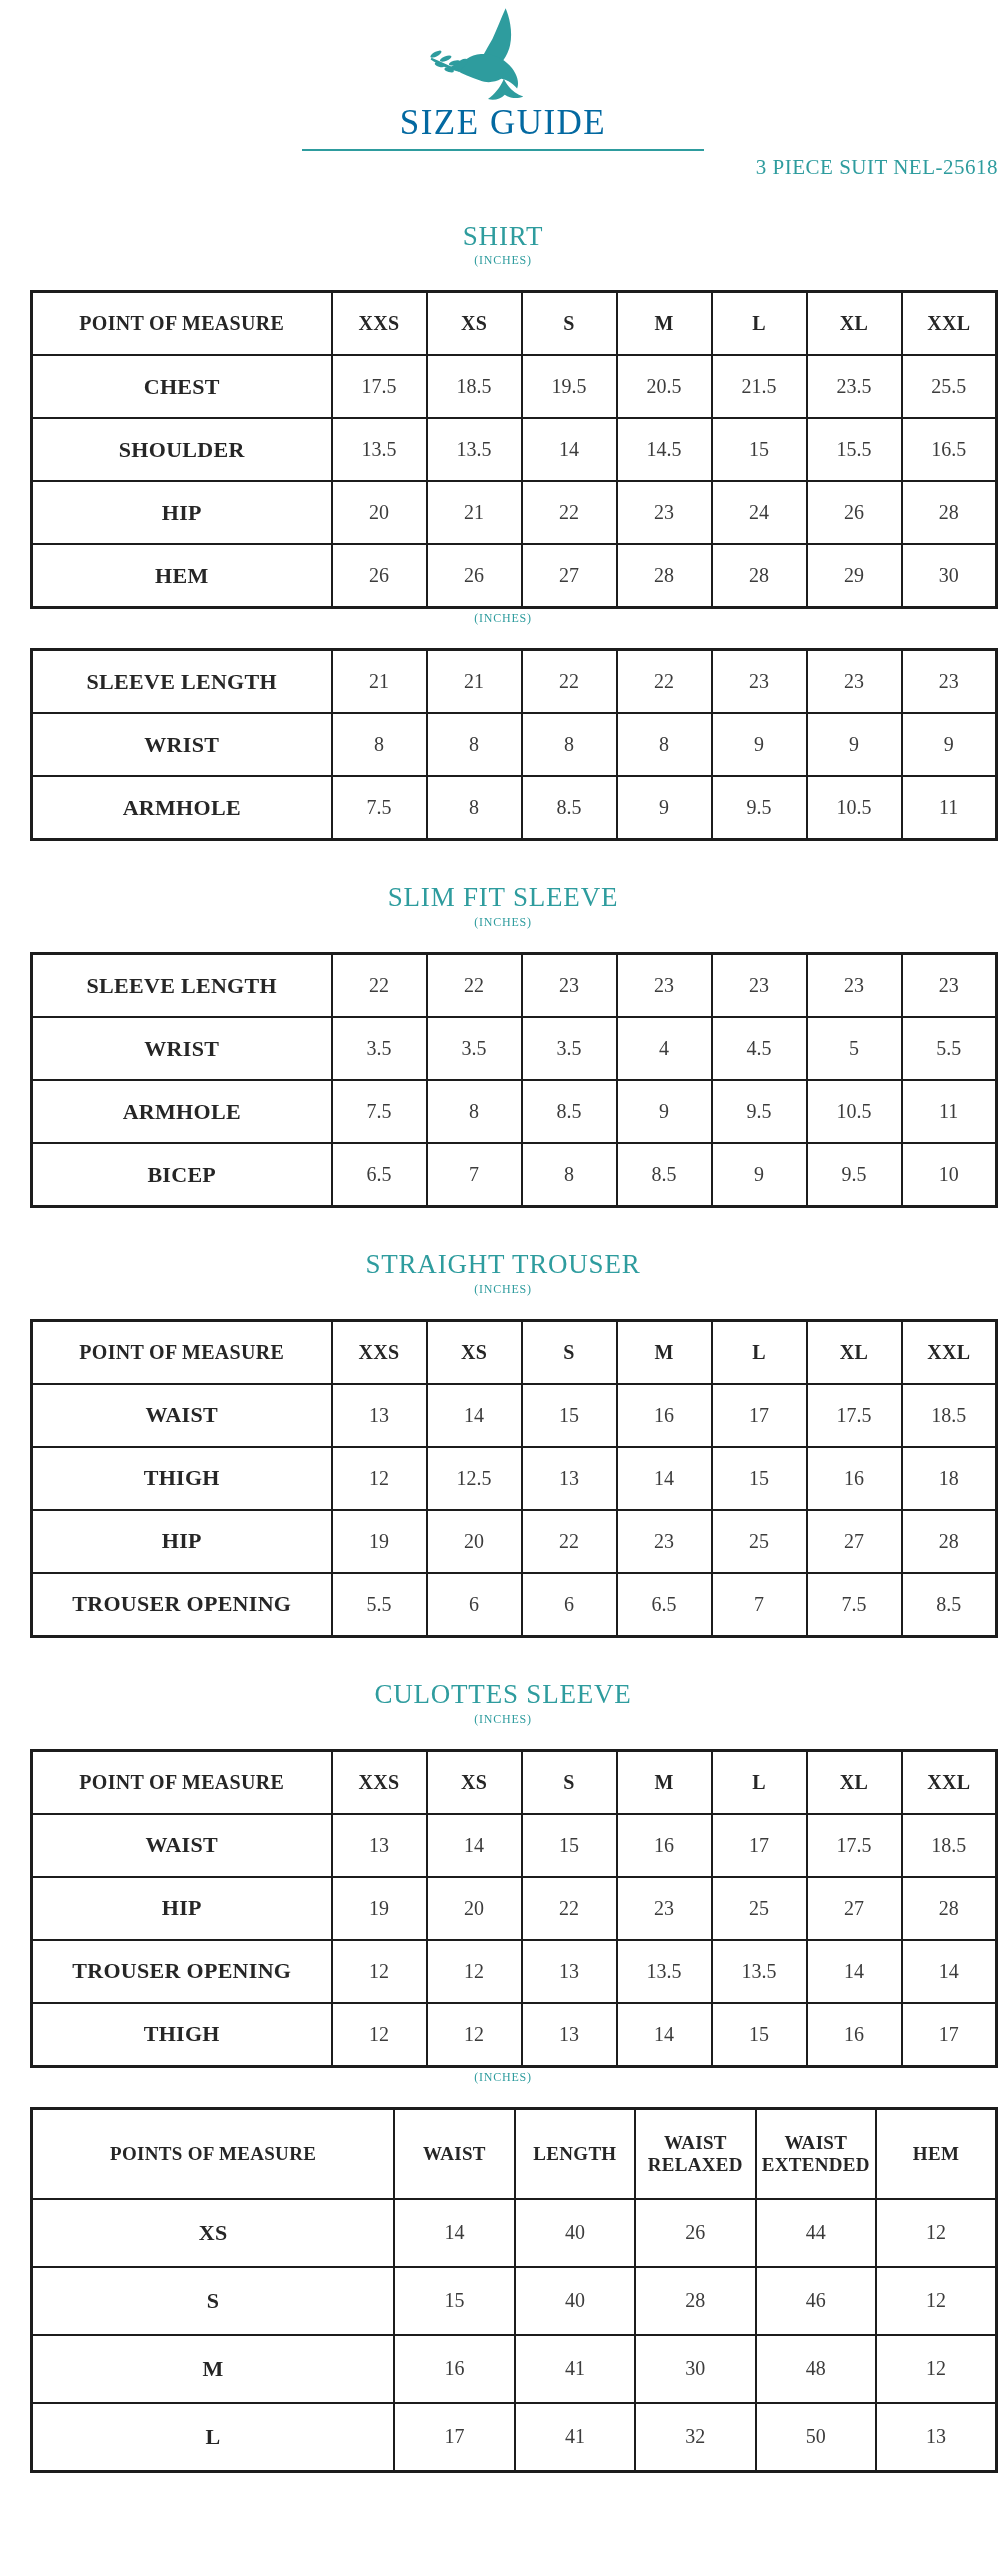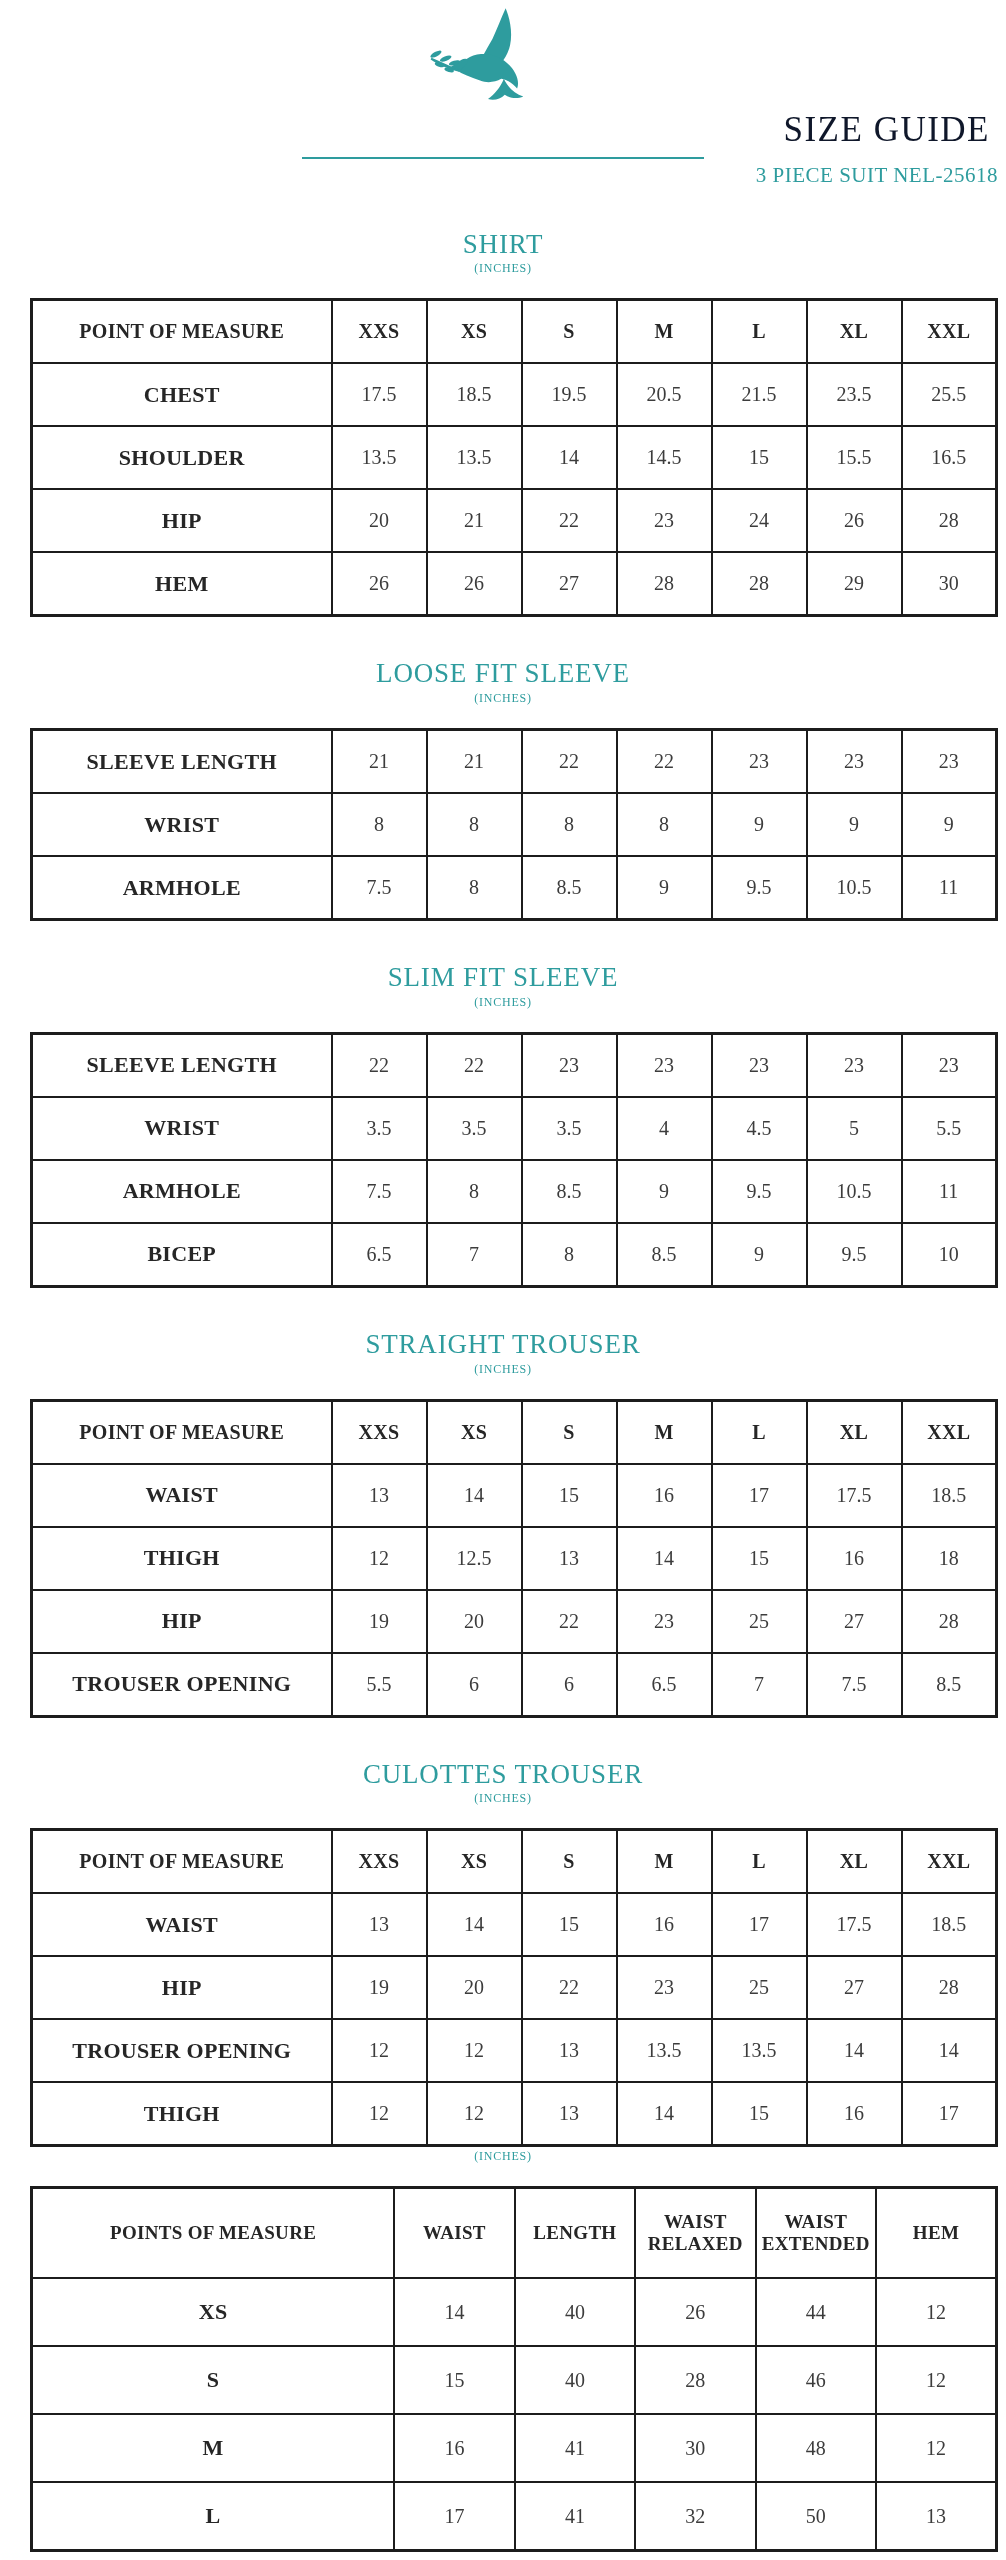--- a/index.html
+++ b/index.html
@@ -22,23 +22,23 @@
   .logo {
     width: 150px;
     height: 98px;
     margin: 2px auto 0 auto;
     display: block;
   }
   .main-title {
     font-size: 35px;
     font-weight: 500;
     letter-spacing: 1.5px;
-    color: #0f172a;
-    text-align: right;
-    margin: 8px;
+    color: #0369a1;
+    text-align: center;
+    margin: 1px;
     line-height: 1.05;
   }
   .title-divider {
     width: 402px;
     height: 2px;
     background: #2e9c9e;
     margin: 7px auto 4px auto;
   }
   .subtitle {
     font-size: 21px;
@@ -197,21 +197,20 @@
               <td>28</td>
               <td>29</td>
               <td>30</td>
             </tr>
           </tbody>
         </table>
       </div>
   </div>
 
   <div class="section">
-    <h2 class="section-title">LOOSE FIT SLEEVE</h2>
     <div class="section-unit">(INCHES)</div>
     <div class="table-wrap cols-8">
         <table>
           <tbody>
             <tr>
               <th scope="row">SLEEVE LENGTH</th>
               <td>21</td>
               <td>21</td>
               <td>22</td>
               <td>22</td>
@@ -352,21 +351,21 @@
               <td>7</td>
               <td>7.5</td>
               <td>8.5</td>
             </tr>
           </tbody>
         </table>
       </div>
   </div>
 
   <div class="section">
-    <h2 class="section-title">CULOTTES TROUSER</h2>
+    <h2 class="section-title">CULOTTES SLEEVE</h2>
     <div class="section-unit">(INCHES)</div>
     <div class="table-wrap cols-8">
         <table>
           <thead>
             <tr>
               <th scope="col">POINT OF MEASURE</th>
               <th scope="col">XXS</th>
               <th scope="col">XS</th>
               <th scope="col">S</th>
               <th scope="col">M</th>

